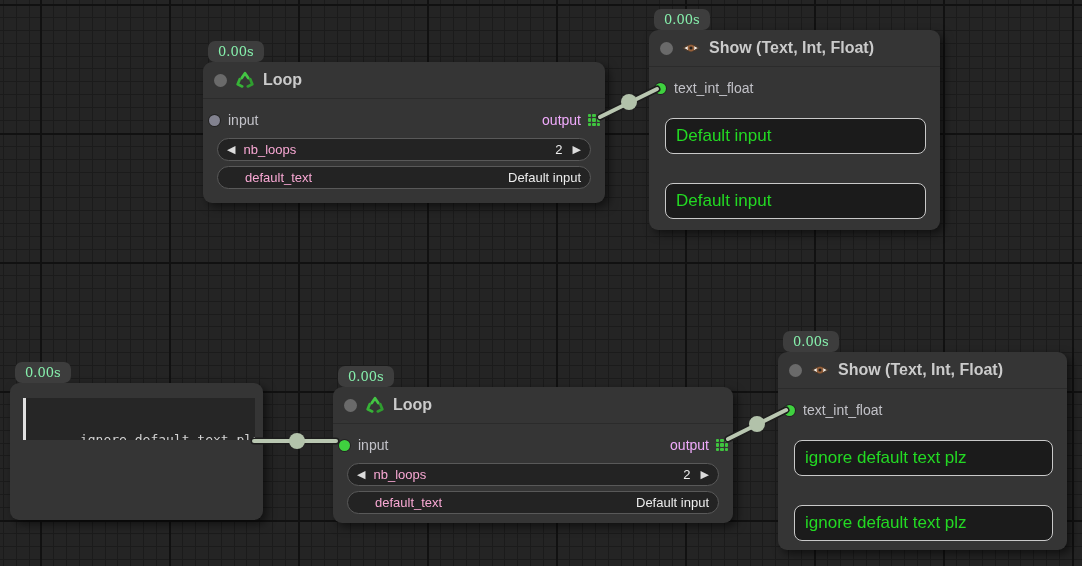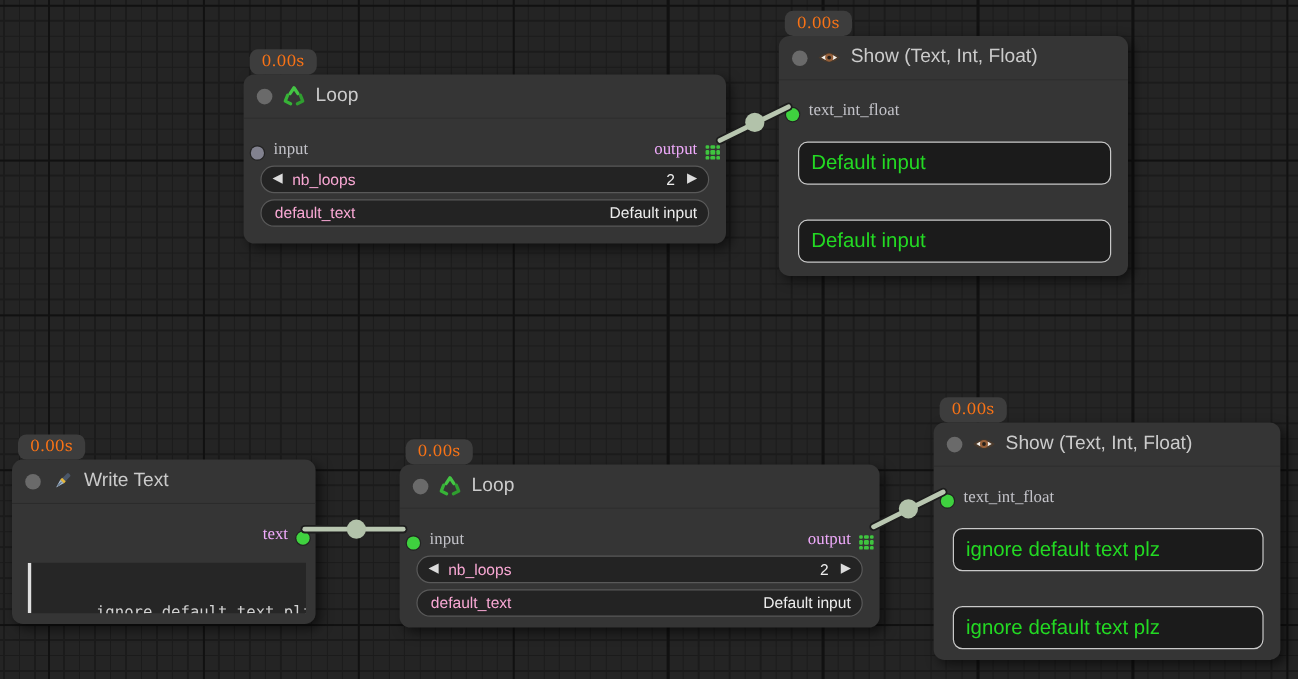--- a/index.html
+++ b/index.html
@@ -13,54 +13,54 @@
       repeating-linear-gradient(to right,#1b1b1b 0 1px,transparent 1px 12.9px),
       repeating-linear-gradient(to bottom,#1b1b1b 0 1px,transparent 1px 12.9px);
     background-position:40px 4px,40px 4px,40px 4px,40px 4px;
   }
   .node{
     position:absolute;background:#353535;border-radius:9px;
     box-shadow:4px 4px 10px rgba(0,0,0,.55);color:#c8c8c8;z-index:2;
   }
   .timer-badge{
     position:absolute;top:-21px;left:5px;height:21px;line-height:21px;
-    background:#3d3d3d;color:#f97316;border-radius:7px 7px 7px 7px;
+    background:#3d3d3d;color:#86efac;border-radius:7px 7px 7px 7px;
     font-family:"DejaVu Serif",serif;font-size:13px;padding:0 10px;z-index:1;
   }
   .node-header{
     height:36px;display:flex;align-items:center;gap:9px;padding:0 11px;
-    border-bottom:1px solid #2b2b2b;border-radius:9px 9px 0 0;
+    border-bottom:1px solid #2b2b2b;border-radius:9px 9px 0 0;font-weight:bold;
   }
   .collapse-dot{width:13px;height:13px;border-radius:50%;background:#6a6a6a;flex:0 0 auto;}
   .hicon{width:18px;height:18px;flex:0 0 auto;display:block;}
   .node-title{font-size:16px;color:#cbcbcb;white-space:nowrap;}
   .slot-row{
-    position:relative;margin-top:8px;height:26px;display:flex;align-items:flex-end;
-    padding:0 5px 0 6px;font-size:14px;color:#c2c2c8;font-family:Liberation Serif, serif;
+    position:relative;margin-top:8px;height:26px;display:flex;align-items:center;
+    padding:0 5px 0 6px;font-size:14px;color:#c2c2c8;
   }
   .port{width:11px;height:11px;border-radius:50%;flex:0 0 auto;box-shadow:0 0 0 1px rgba(0,0,0,.35);}
   .port.green{background:#3fd13f;}
   .port.gray{background:#82828f;}
   .slot-label{margin-left:8px;}
   .slot-spacer{flex:1;}
   .out-label{margin-right:7px;color:#f0abfc;}
   .grid-icon{
     width:12px;height:12px;display:grid;grid-template-columns:repeat(3,1fr);
     gap:1px;flex:0 0 auto;
   }
   .grid-icon i{background:#3fc43f;display:block;border-radius:1px;}
   .widget{
     margin:5px 14px 0 14px;height:21px;border:1px solid #595959;border-radius:12px;
     background:#232323;display:flex;align-items:center;padding:0 9px;font-size:13px;
   }
   .widget .arrow{color:#dcdcdc;font-size:11px;line-height:1;cursor:pointer;}
   .widget .wname{color:#f9a8d4;margin:0 8px;}
   .widget .wval{color:#ededed;margin-left:auto;}
   .widget .wval.pad-r{margin-right:10px;}
-  .widget.text .wname{margin-left:2px;}
+  .widget.text .wname{margin-left:18px;}
   .show-box{
     margin:0 14px 0 16px;height:22px;border:1px solid #c9c9c9;border-radius:8px;
     background:#1b1b1b;color:#23d923;font-size:17px;padding:6px 10px;
     display:flex;align-items:center;white-space:nowrap;overflow:hidden;
   }
   .show-box.first{margin-top:17px;}
   .show-box.second{margin-top:29px;}
   .write-area{
     position:relative;margin:15px 8px 0 13px;height:42px;background:#262626;
     font-family:"DejaVu Sans Mono",monospace;font-size:13px;color:#d2d2d2;
@@ -148,37 +148,20 @@
     <div class="slot-row">
       <span class="port green"></span>
       <span class="slot-label">text_int_float</span>
     </div>
     <div class="show-box first">Default input</div>
     <div class="show-box second">Default input</div>
   </div>
 
   <div class="node" style="left:10px;top:383px;width:253px;height:137px;">
     <div class="timer-badge">0.00s</div>
-    <div class="node-header">
-      <span class="collapse-dot"></span>
-      <svg class="hicon" viewBox="0 0 16 16">
-        <g transform="rotate(45 8 8)">
-          <rect x="6.4" y="0.6" width="3.2" height="6.2" rx="1" fill="#4a5668"></rect>
-          <rect x="6.1" y="6.4" width="3.8" height="2" fill="#e6b83c"></rect>
-          <path d="M6.2 8.4 L9.8 8.4 L8 14.6 Z" fill="#a9bdd2"></path>
-          <line x1="8" y1="9" x2="8" y2="13" stroke="#5a6e84" stroke-width="0.8"></line>
-        </g>
-      </svg>
-      <span class="node-title">Write Text</span>
-    </div>
-    <div class="slot-row">
-      <span class="slot-spacer"></span>
-      <span class="out-label">text</span>
-      <span class="port green"></span>
-    </div>
     <div class="write-area">
       <span class="caret-bar"></span>
       <span>ignore default text plz</span>
     </div>
   </div>
 
   <div class="node" style="left:333px;top:387px;width:400px;height:136px;">
     <div class="timer-badge">0.00s</div>
     <div class="node-header">
       <span class="collapse-dot"></span>

